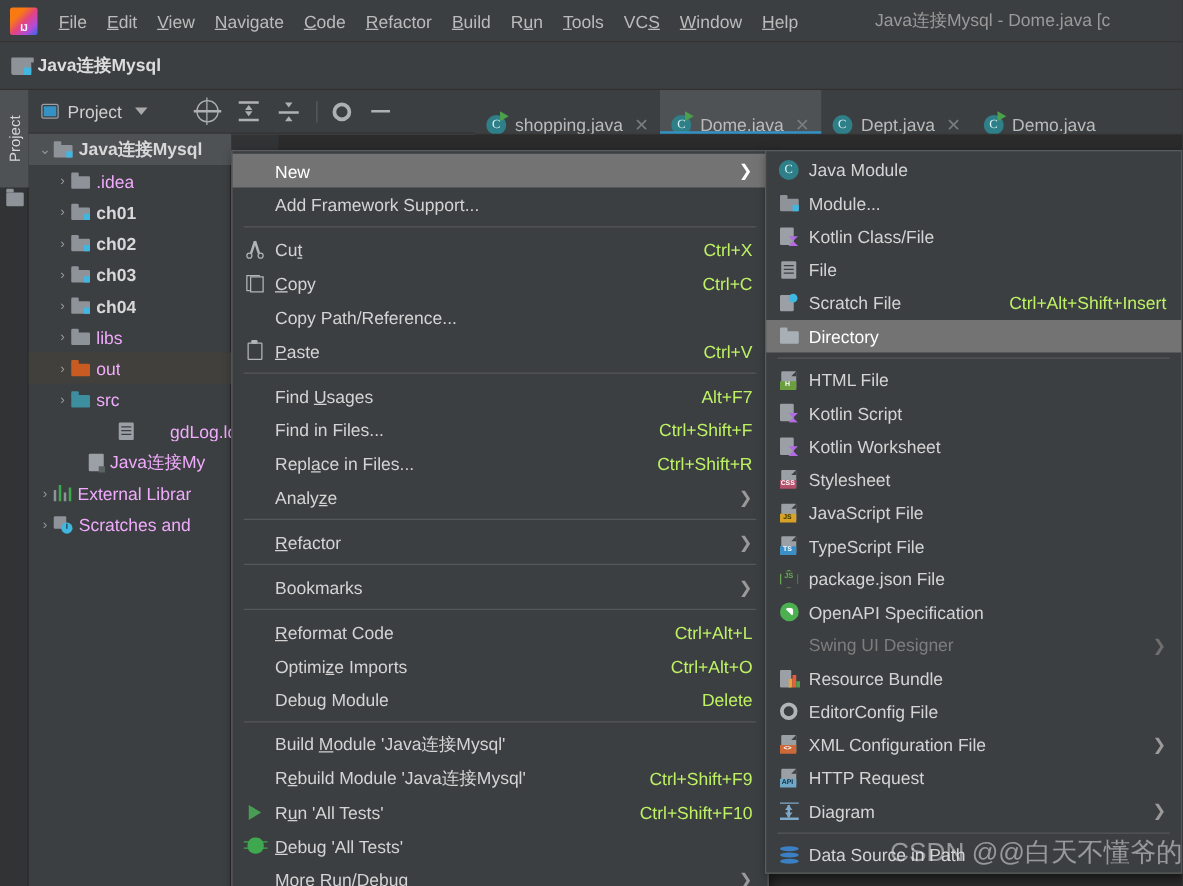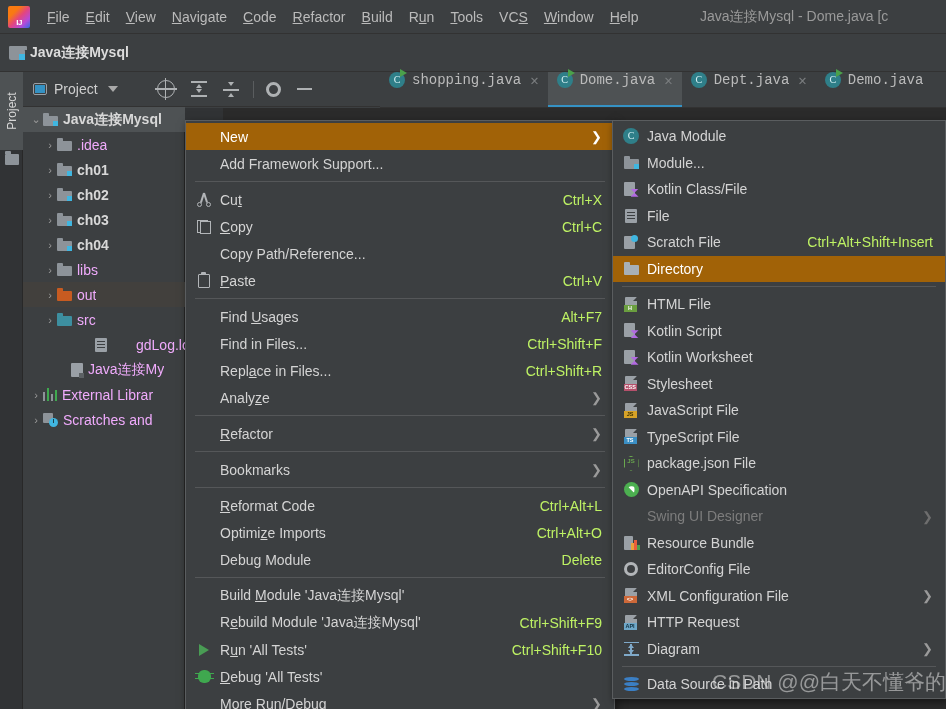--- a/index.html
+++ b/index.html
@@ -150,22 +150,22 @@
   .ico-scratch .p{position:absolute;left:0;top:0;width:10px;height:10px;background:#8d9399;border-radius:1px;}
   .ico-scratch .clk{position:absolute;right:0;bottom:0;width:9px;height:9px;border-radius:50%;background:#40b6e0;}
   .ico-scratch .clk::after{content:"";position:absolute;left:4px;top:1.5px;width:1px;height:3.5px;background:#1f3f4a;}
 
   
   .tabs {
     position:absolute; left:380px; top:72px; width:566px; height:36px;
     background:#3c3f41; display:flex; align-items:stretch;
   }
   .tab {
-    display:flex; align-items:flex-start; padding:0 9px; position:relative;
-    color:#bbbbbb; font-size:14px; white-space:nowrap; cursor:default;font-family:Liberation Mono, monospace;
+    display:flex; align-items:flex-end; padding:0 9px; position:relative;
+    color:#bbbbbb; font-size:14px; white-space:nowrap; cursor:default;
   }
   .tab.active { background:#4e5254; }
   .tab.active::after{content:"";position:absolute;left:0;right:0;bottom:0;height:3px;background:#3592c4;}
   .tab .tname{ margin-left:7px; }
   .tab .tclose{ margin-left:9px; color:#7a7d7f; font-size:14px; }
   .ico-javaclass{ position:relative; width:16px;height:16px;border-radius:50%; background:#2f7f89; flex:0 0 auto;}
   .ico-javaclass::after{content:"C";position:absolute;left:0;right:0;top:0;line-height:16px;text-align:center;font-size:10px;color:#d9f3f7;font-family:"Liberation Serif",serif;}
   .ico-javaclass .run{position:absolute;right:-2px;top:-3px;width:0;height:0;border-left:7px solid #4ba14b;border-top:4px solid transparent;border-bottom:4px solid transparent;}
   .tabs-underline{position:absolute;left:380px;top:107px;width:566px;height:1px;background:#323232;}
 
@@ -182,21 +182,21 @@
     position:absolute; left:185px; top:120px; width:430px;
     background:#3c3f41; border:1px solid #5a5d5f;
     padding:2px 0 0 0;
     box-shadow:2px 3px 8px rgba(0,0,0,.55);
   }
   .mi {
     display:flex; align-items:center; height:27px; position:relative;
     color:#d4d4d4; font-size:14px; padding-left:8px; padding-right:12px;
     white-space:nowrap; cursor:default;
   }
-  .mi.hl { background:#a16207; color:#ffffff; }
+  .mi.hl { background:#737373; color:#ffffff; }
   .mi .micon { width:20px; flex:0 0 auto; display:flex; align-items:center; justify-content:center; margin-right:6px;}
   .mi .mlabel { flex:1 1 auto; }
   .mi .mshort { color:#bef264; font-size:14px; margin-left:20px;}
   .mi .marrow { color:#9a9a9a; font-size:13px; margin-left:14px;}
   .mi.hl .marrow { color:#ffffff; }
   .mi.disabled { color:#7d7d7d; }
   .mi.disabled .marrow { color:#6e6e6e; }
   .mnemo { text-decoration: underline; }
   .msep { height:1px; background:#555759; margin:4px 9px; }
 

